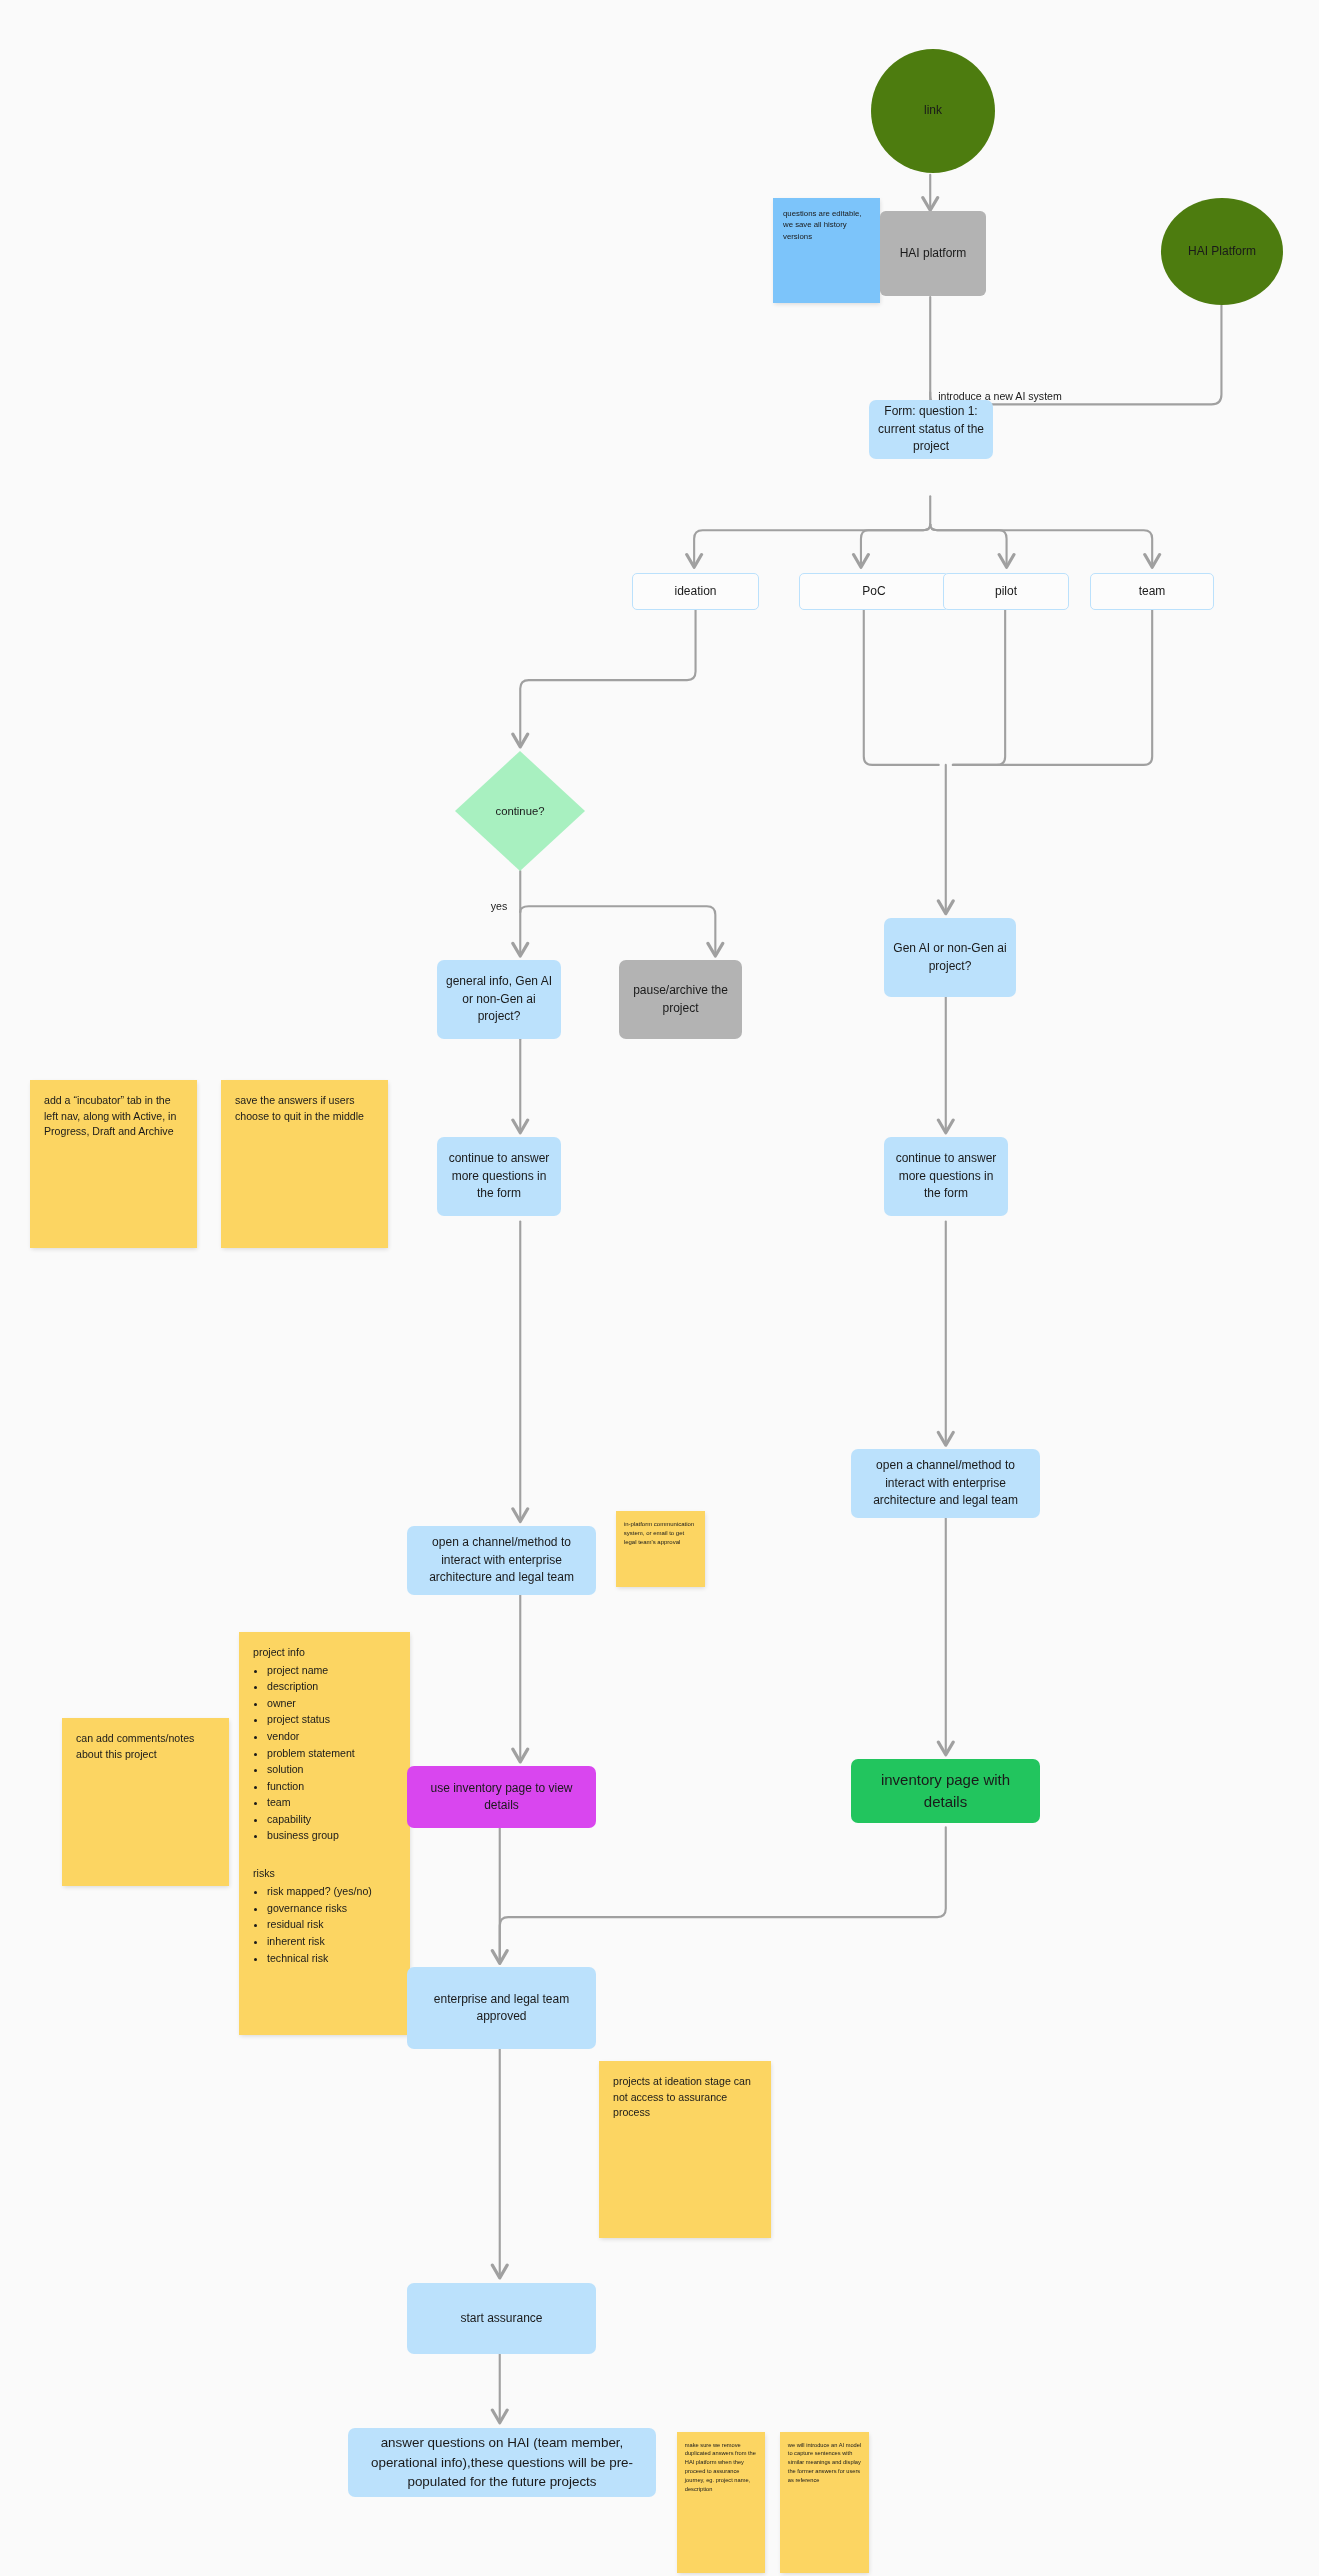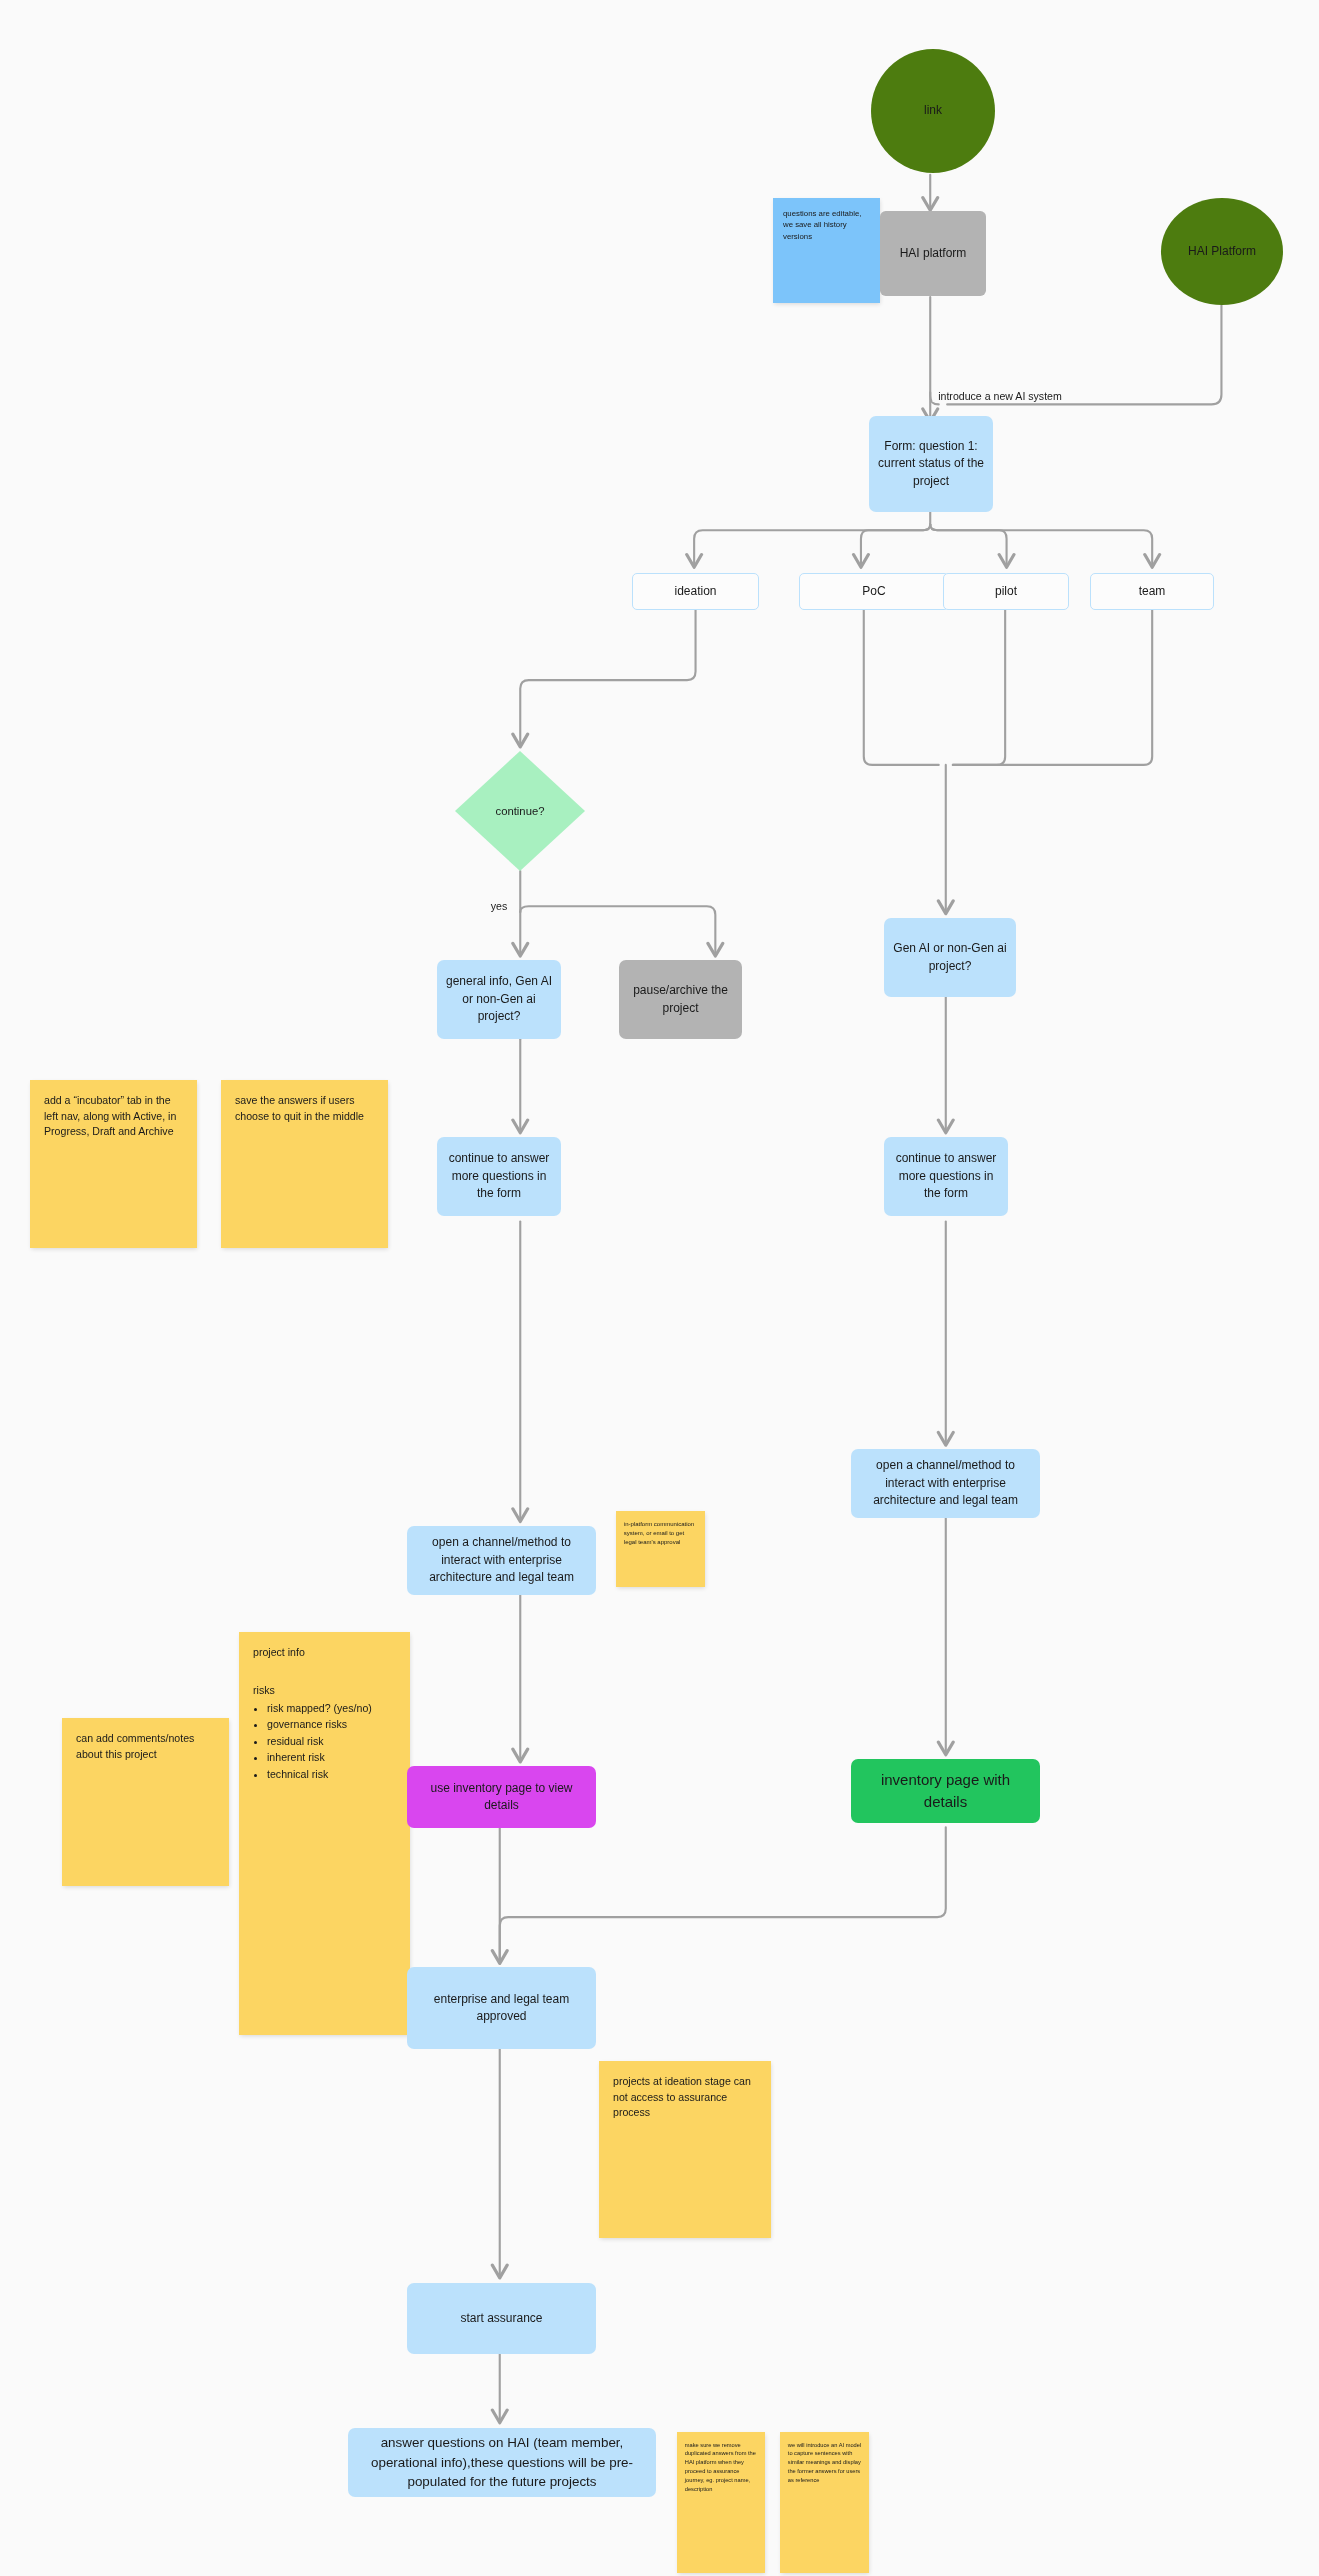--- a/index.html
+++ b/index.html
@@ -221,21 +221,21 @@
   </div>
 
   <div class="node ellipse" style="left:1161px; top:198px; width:122px; height:107px;">
     <span>HAI Platform</span>
   </div>
 
   <div class="edge-label" style="left:1000px; top:396px; transform:translate(-50%,-50%);">
     <span>introduce a new AI system</span>
   </div>
 
-  <div class="node rounded-blue" style="left:869px; top:416px; width:124px; height:96px;">
+  <div class="node rounded-blue" style="left:869px; top:400px; width:124px; height:59px;">
     <span>Form: question 1: current status of the project</span>
   </div>
 
   <div class="node outline-blue" style="left:632px; top:573px; width:127px; height:37px;">
     <span>ideation</span>
   </div>
   <div class="node outline-blue" style="left:799px; top:573px; width:150px; height:37px;">
     <span>PoC</span>
   </div>
   <div class="node outline-blue" style="left:943px; top:573px; width:126px; height:37px;">
@@ -289,20 +289,33 @@
   <div class="node rounded-blue" style="left:407px; top:1526px; width:189px; height:69px;">
     <span>open a channel/method to interact with enterprise architecture and legal team</span>
   </div>
 
   <div class="sticky small" style="left:616px; top:1511px; width:89px; height:76px;">
     <span>in-platform communication system, or email to get legal team's approval</span>
   </div>
 
   <div class="sticky" style="left:239px; top:1632px; width:171px; height:403px;">
     <div>project info</div>
+    <ul>
+      <li>project name</li>
+      <li>description</li>
+      <li>owner</li>
+      <li>project status</li>
+      <li>vendor</li>
+      <li>problem statement</li>
+      <li>solution</li>
+      <li>function</li>
+      <li>team</li>
+      <li>capability</li>
+      <li>business group</li>
+    </ul>
     <div class="grp-title">risks</div>
     <ul>
       <li>risk mapped? (yes/no)</li>
       <li>governance risks</li>
       <li>residual risk</li>
       <li>inherent risk</li>
       <li>technical risk</li>
     </ul>
   </div>
 

